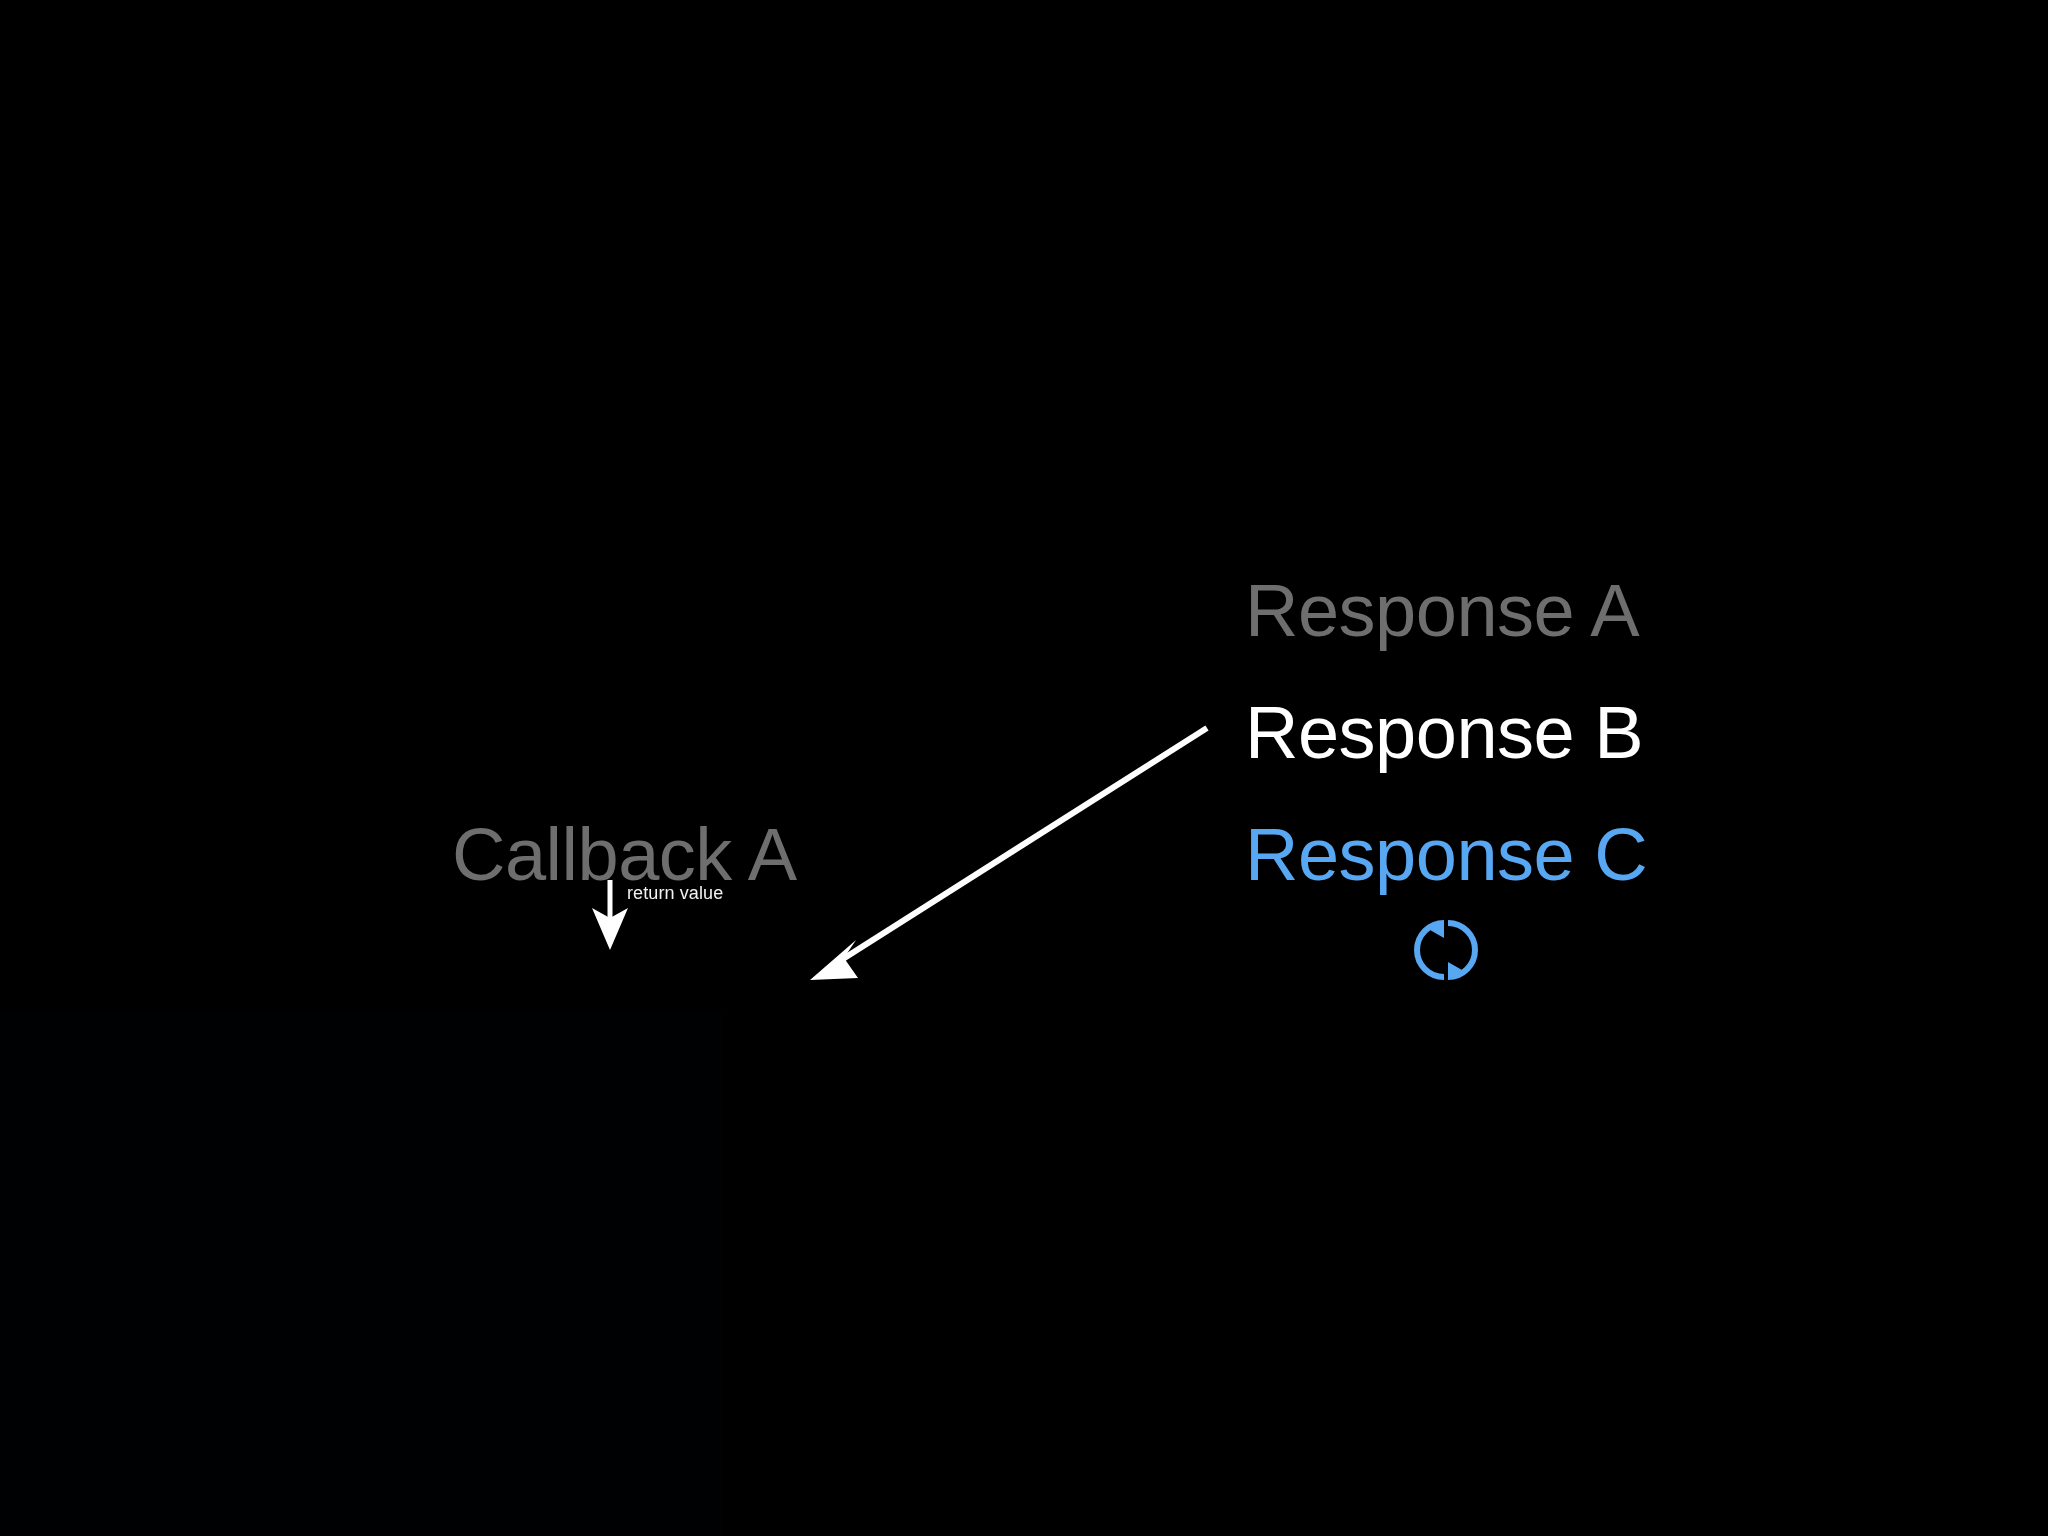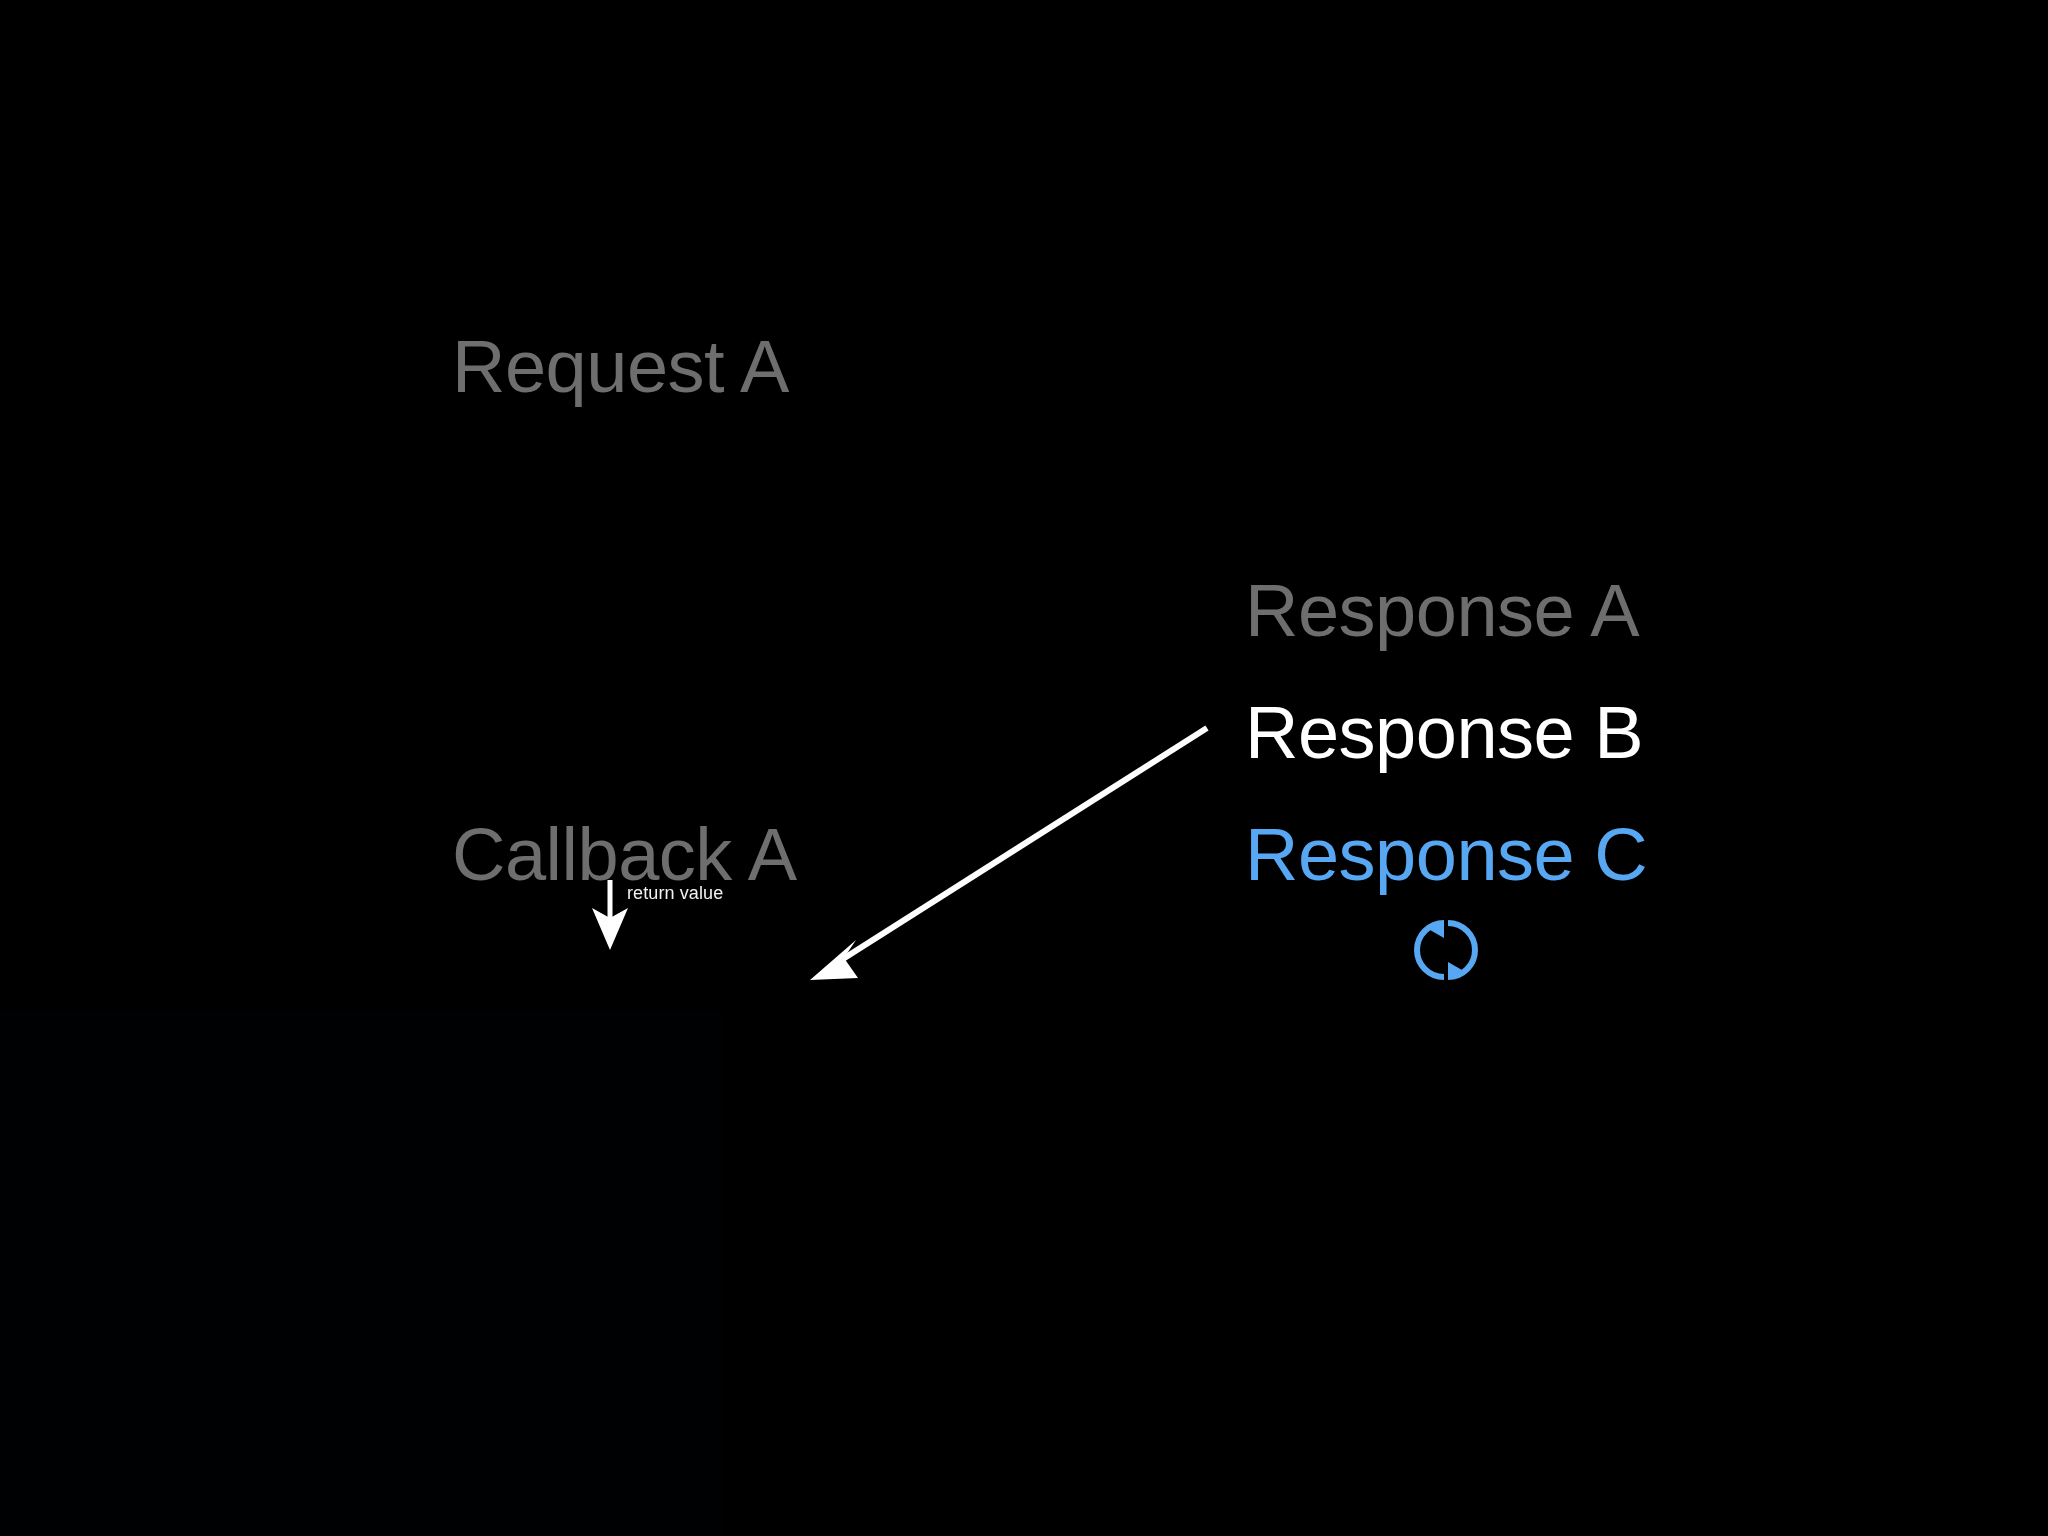--- a/index.html
+++ b/index.html
@@ -101,21 +101,20 @@
     pointer-events: none;
   }
 </style>
 </head>
 <body>
 
 <div id="slide">
 
   <div class="seam-panel"></div>
 
-  <div class="row lbl-large tone-dim" id="request-a">Request A</div>
 
 
 
   <div class="row lbl-large tone-dim" id="callback-a">Callback A</div>
 
 
   <div class="row lbl-large tone-dim" id="response-a">Response A</div>
 
   <div class="row lbl-large tone-bright" id="response-b">Response B</div>
 

